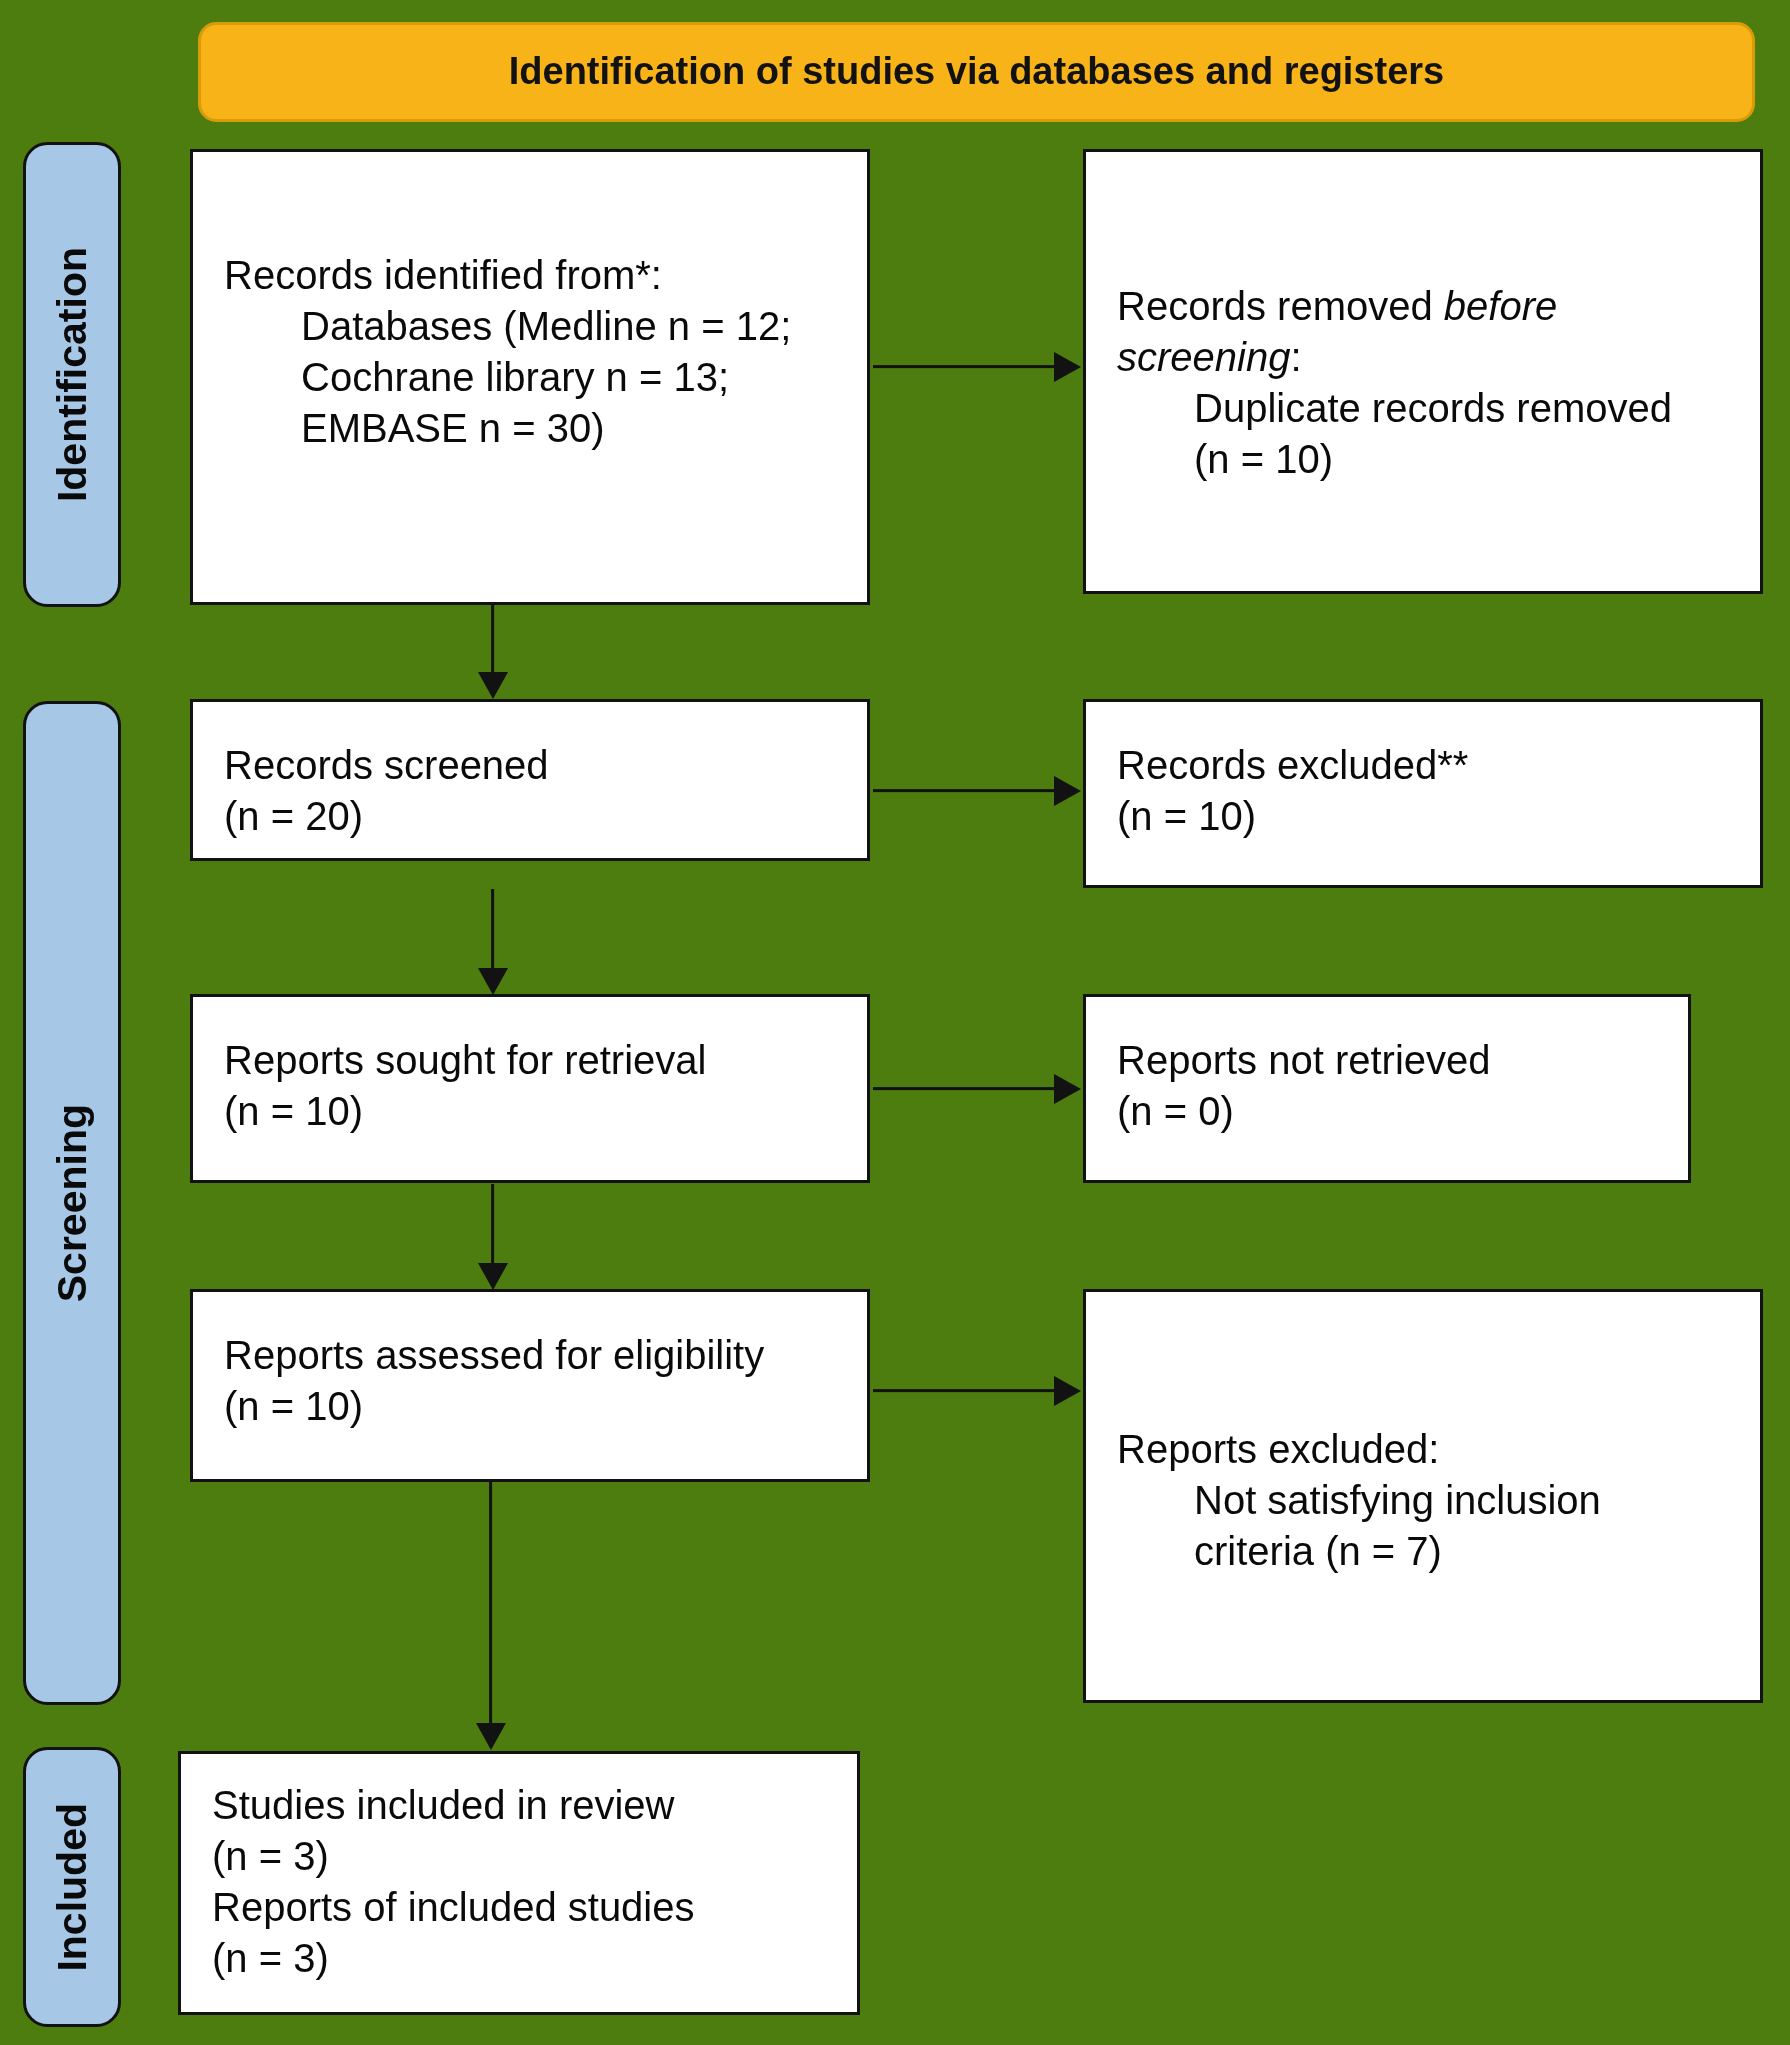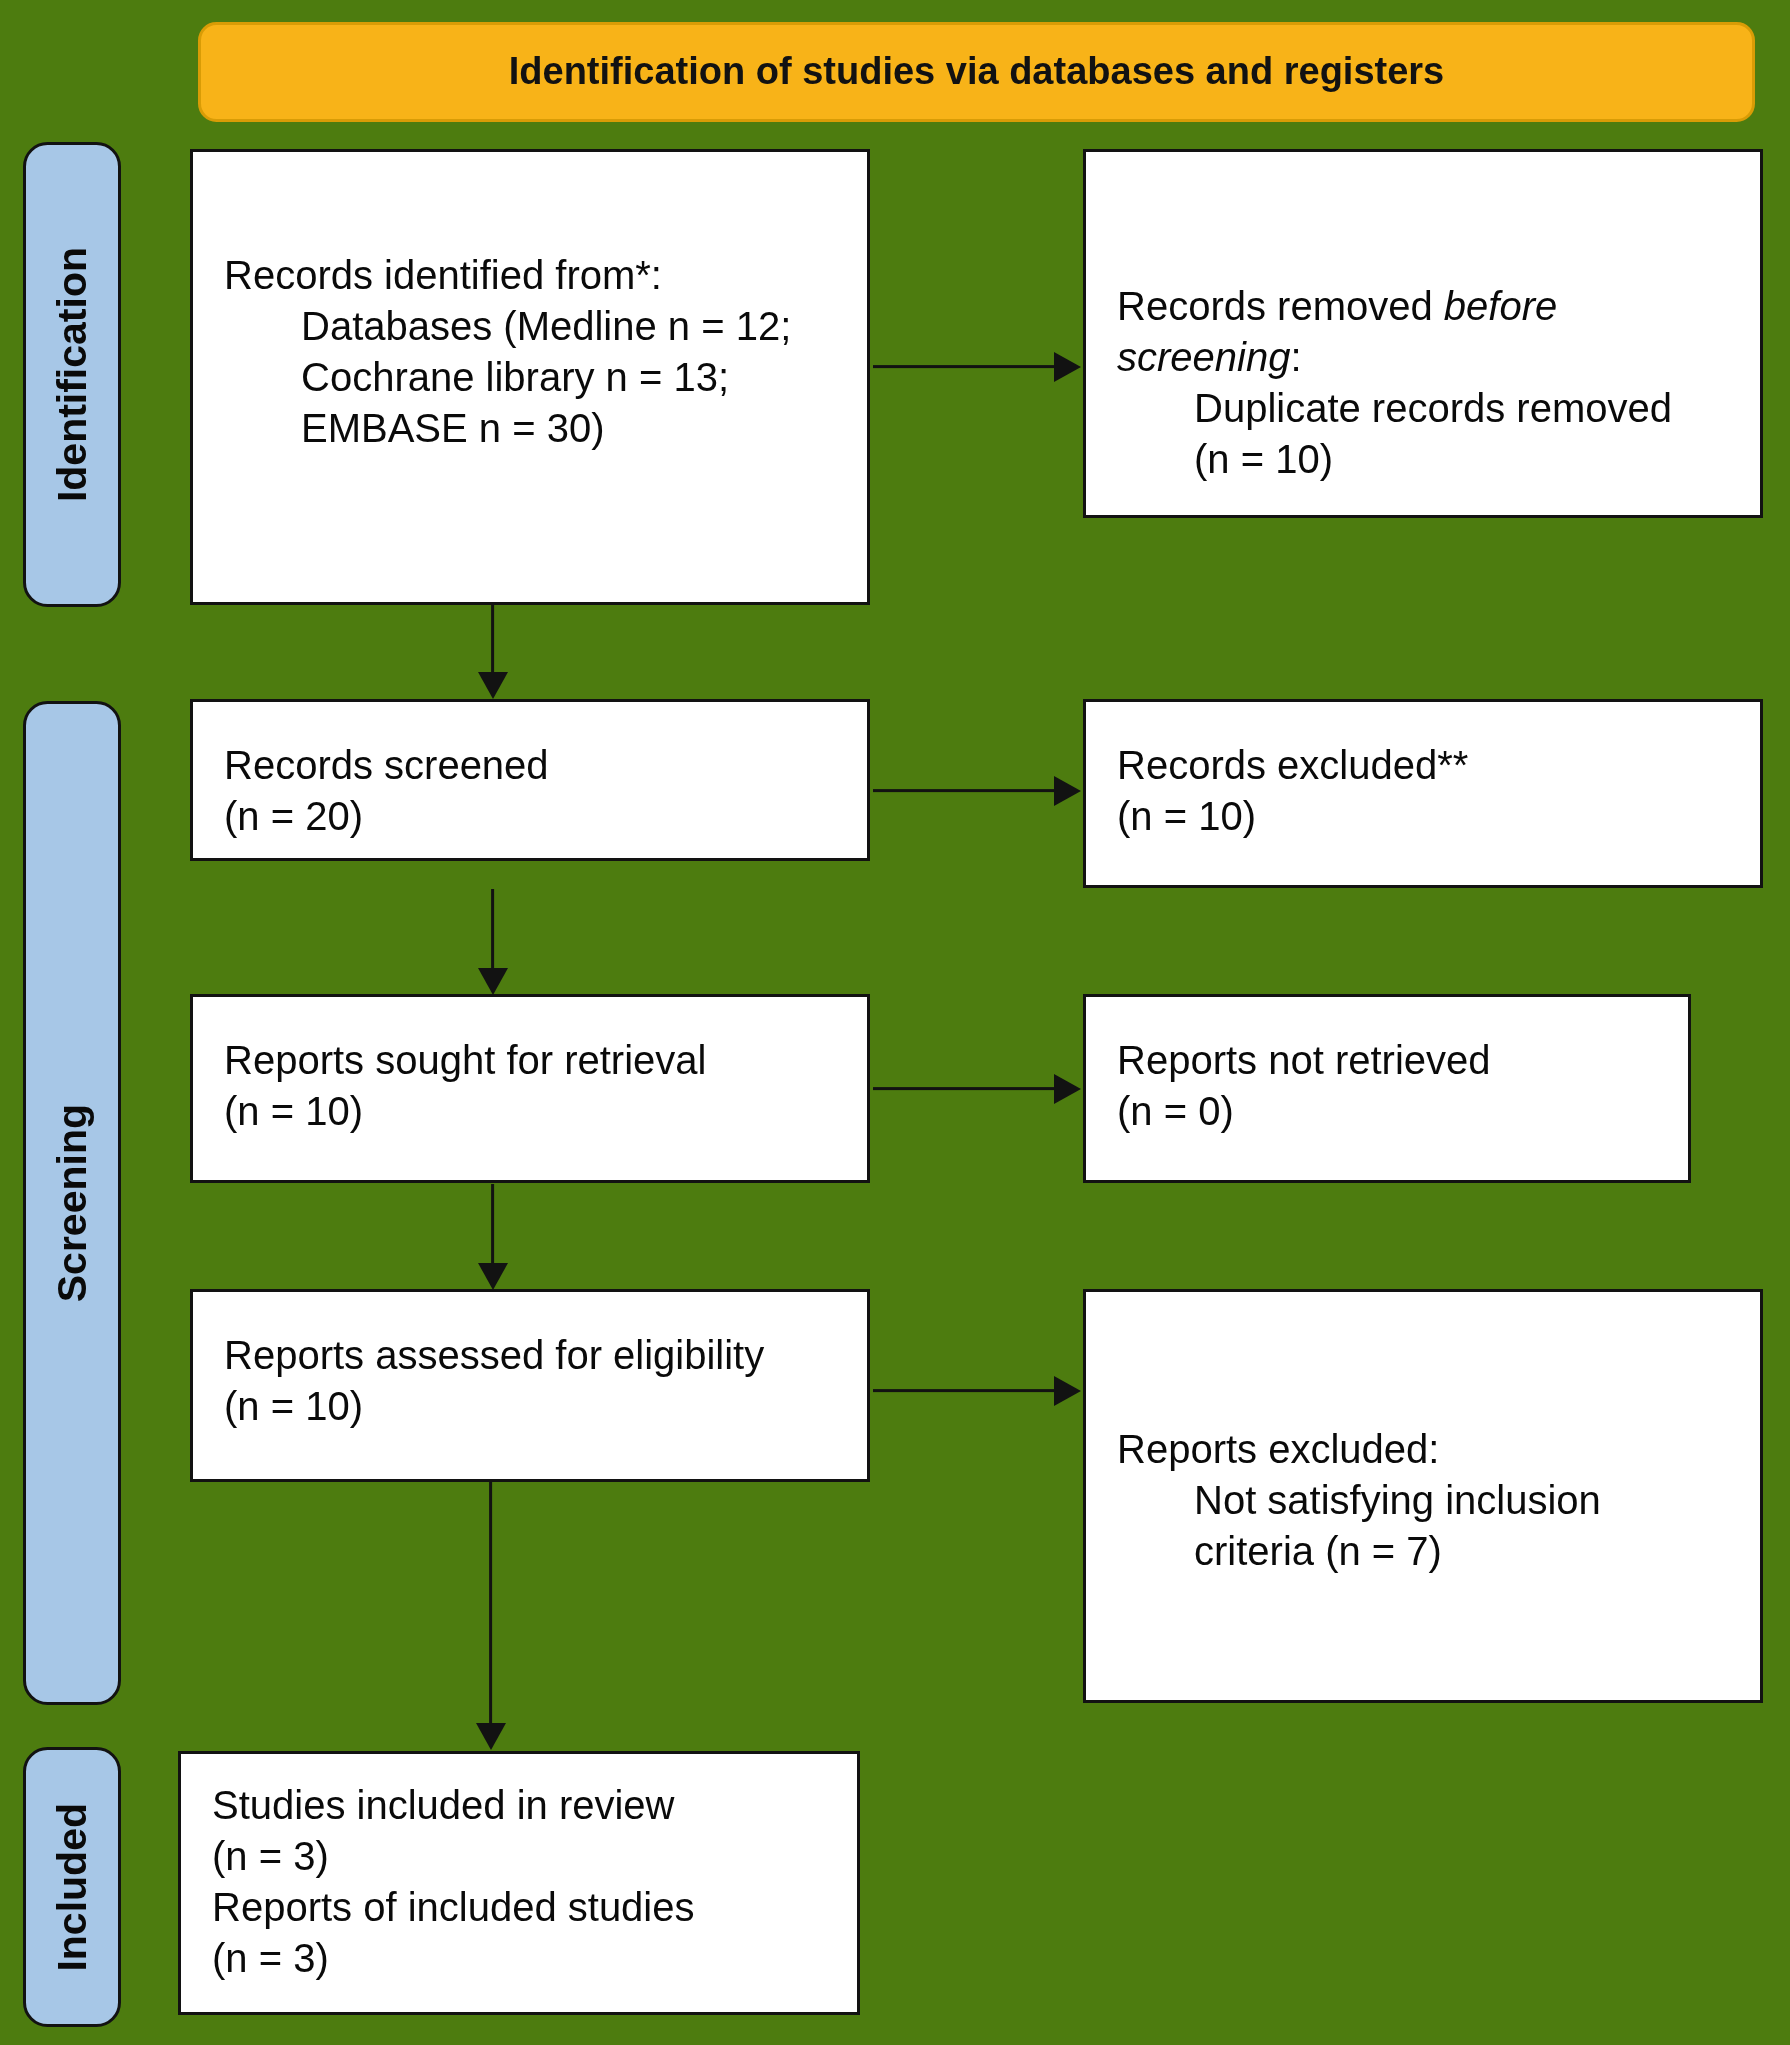--- a/index.html
+++ b/index.html
@@ -78,21 +78,21 @@
 
   <div class="box" style="left:190px; top:149px; width:680px; height:456px; padding:98px 23px 0 31px;">
     <div class="box-text">
       <div>Records identified from*:</div>
       <div class="indent">Databases (Medline n = 12;</div>
       <div class="indent">Cochrane library n = 13;</div>
       <div class="indent">EMBASE n = 30)</div>
     </div>
   </div>
 
-  <div class="box" style="left:1083px; top:149px; width:680px; height:369px; padding:129px 21.5px 0 31px;">
+  <div class="box" style="left:1083px; top:149px; width:680px; height:445px; padding:129px 21.5px 0 31px;">
     <div class="box-text">
       <p class="wrapblock" style="margin:0;"><span>Records removed </span><span class="italic">before screening</span><span>:</span></p>
       <div class="indent">Duplicate records removed</div>
       <div class="indent">(n = 10)</div>
     </div>
   </div>
 
   <div class="box" style="left:190px; top:699px; width:680px; height:162px; padding:38px 23px 0 31px;">
     <div class="box-text">
       <div>Records screened</div>

